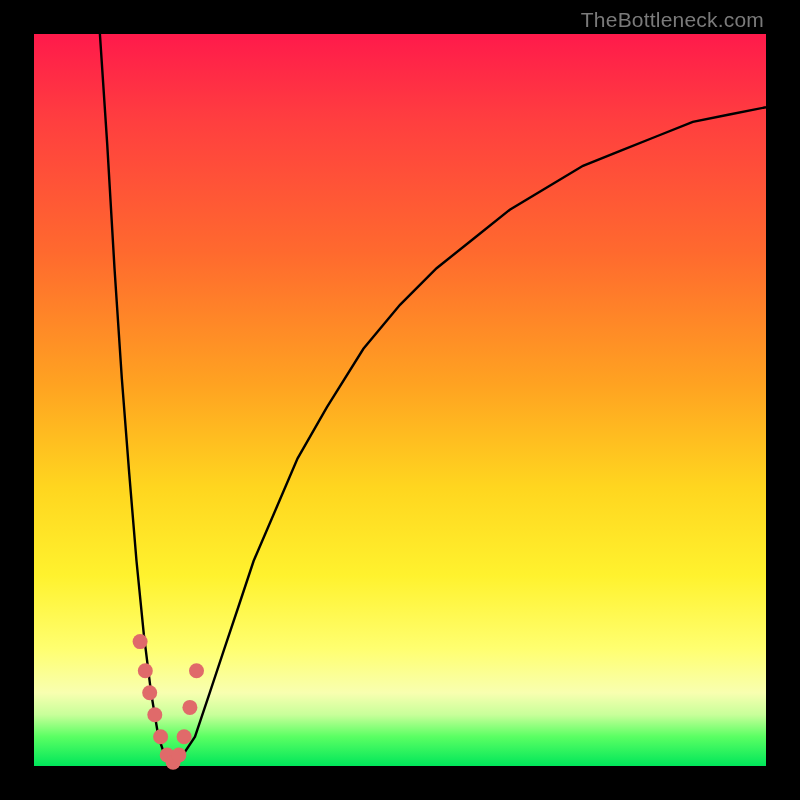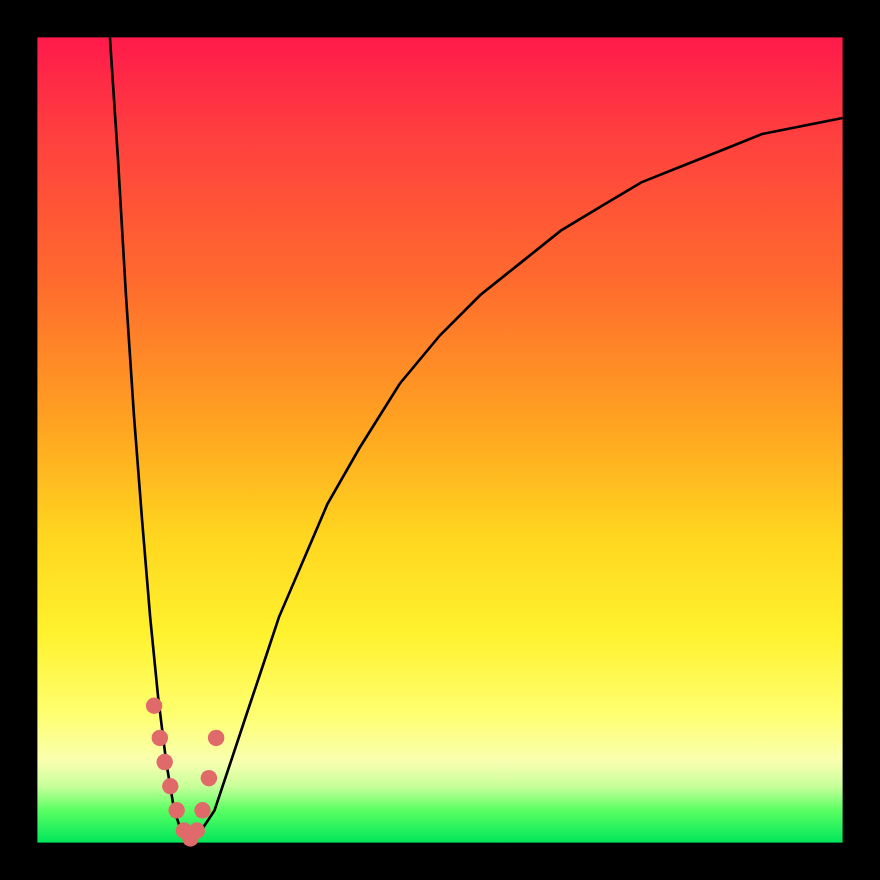--- a/index.html
+++ b/index.html
@@ -58,20 +58,21 @@
     width: 732px;
     height: 732px;
     overflow: visible;
   }
 </style>
 </head>
 <body>
 
 <div class="frame">
 
+  <div class="watermark">TheBottleneck.com</div>
 
   <div class="plot">
     <svg class="curve" viewBox="0 0 732 732" preserveAspectRatio="none">
       <path fill="none" stroke="#000000" stroke-width="2.4" d="M65.9 0.0 L73.2 109.8 L80.5 234.2 L87.8 344.0 L95.2 439.2 L102.5 527.0 L109.8 600.2 L117.1 658.8 L124.4 702.7 L131.8 724.7 L139.1 732.0 L146.4 724.7 L161.0 702.7 L175.7 658.8 L190.3 614.9 L205.0 571.0 L219.6 527.0 L241.6 475.8 L263.5 424.6 L292.8 373.3 L329.4 314.8 L366.0 270.8 L402.6 234.2 L439.2 205.0 L475.8 175.7 L512.4 153.7 L549.0 131.8 L585.6 117.1 L622.2 102.5 L658.8 87.8 L695.4 80.5 L732.0 73.2"></path>
       <g>
           <circle cx="106.1" cy="607.6" r="7.5" fill="#e06a6a"></circle>
           <circle cx="111.3" cy="636.8" r="7.5" fill="#e06a6a"></circle>
           <circle cx="115.7" cy="658.8" r="7.5" fill="#e06a6a"></circle>
           <circle cx="120.8" cy="680.8" r="7.5" fill="#e06a6a"></circle>
           <circle cx="126.6" cy="702.7" r="7.5" fill="#e06a6a"></circle>

